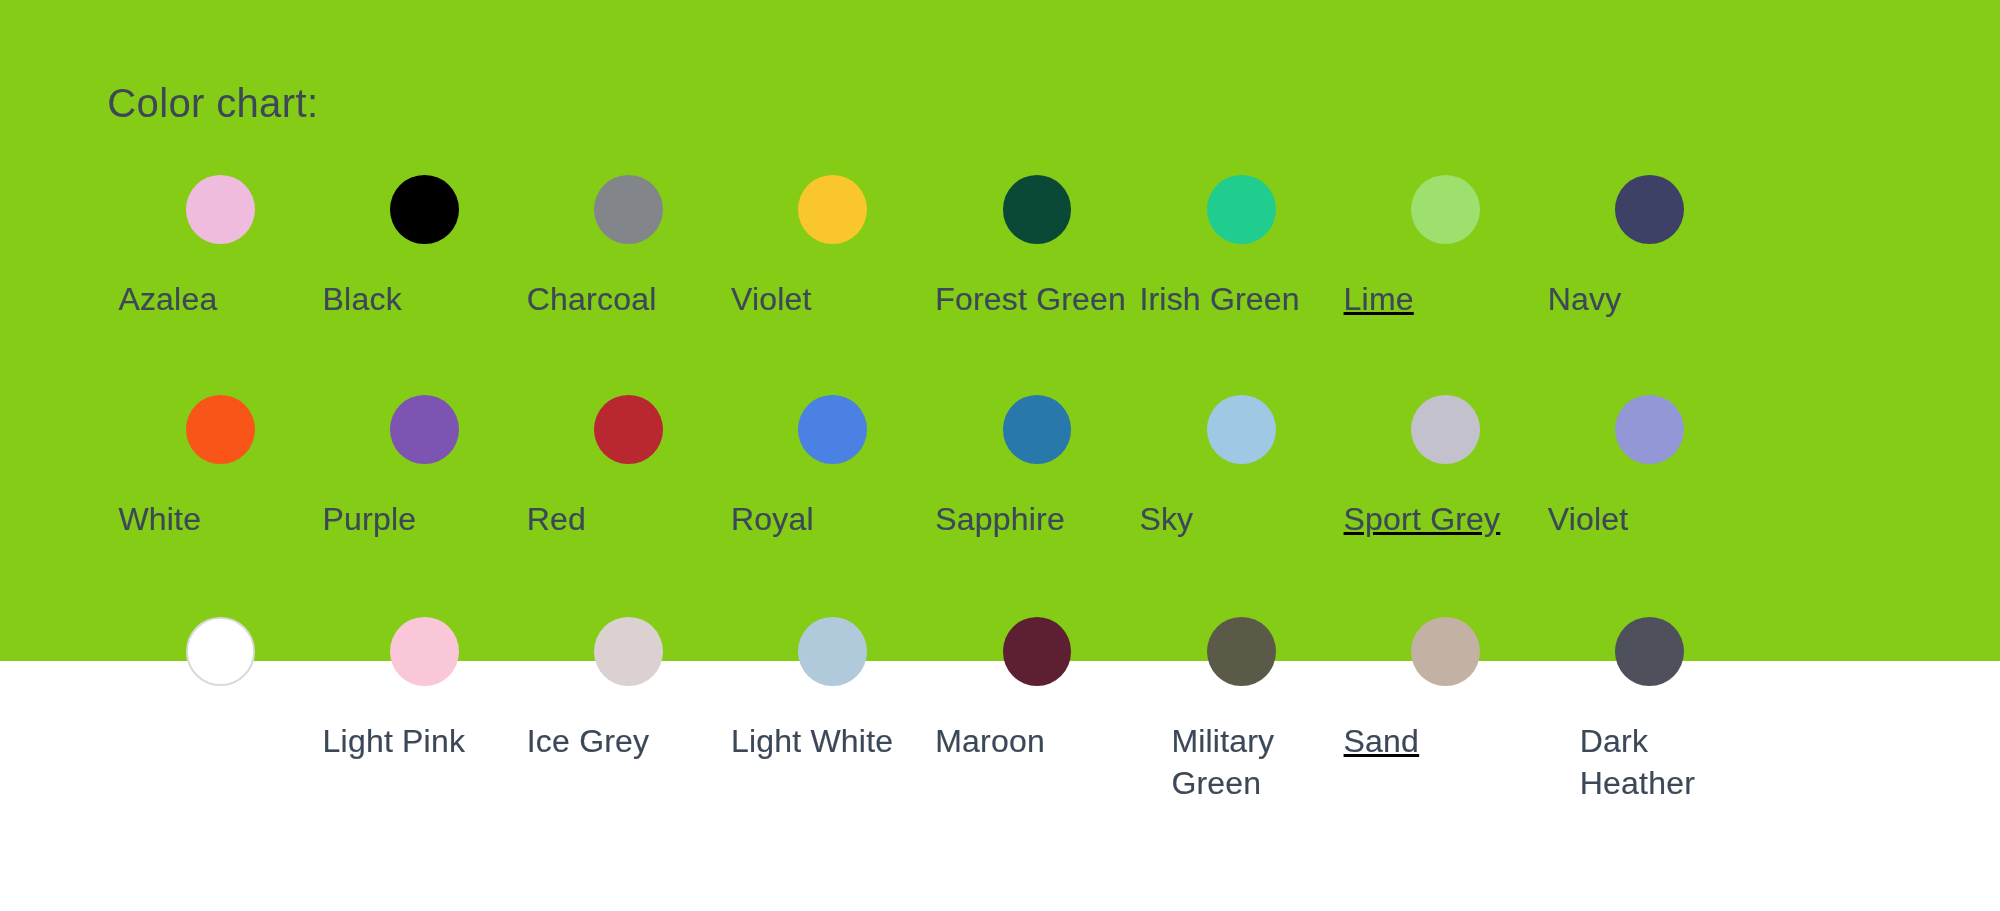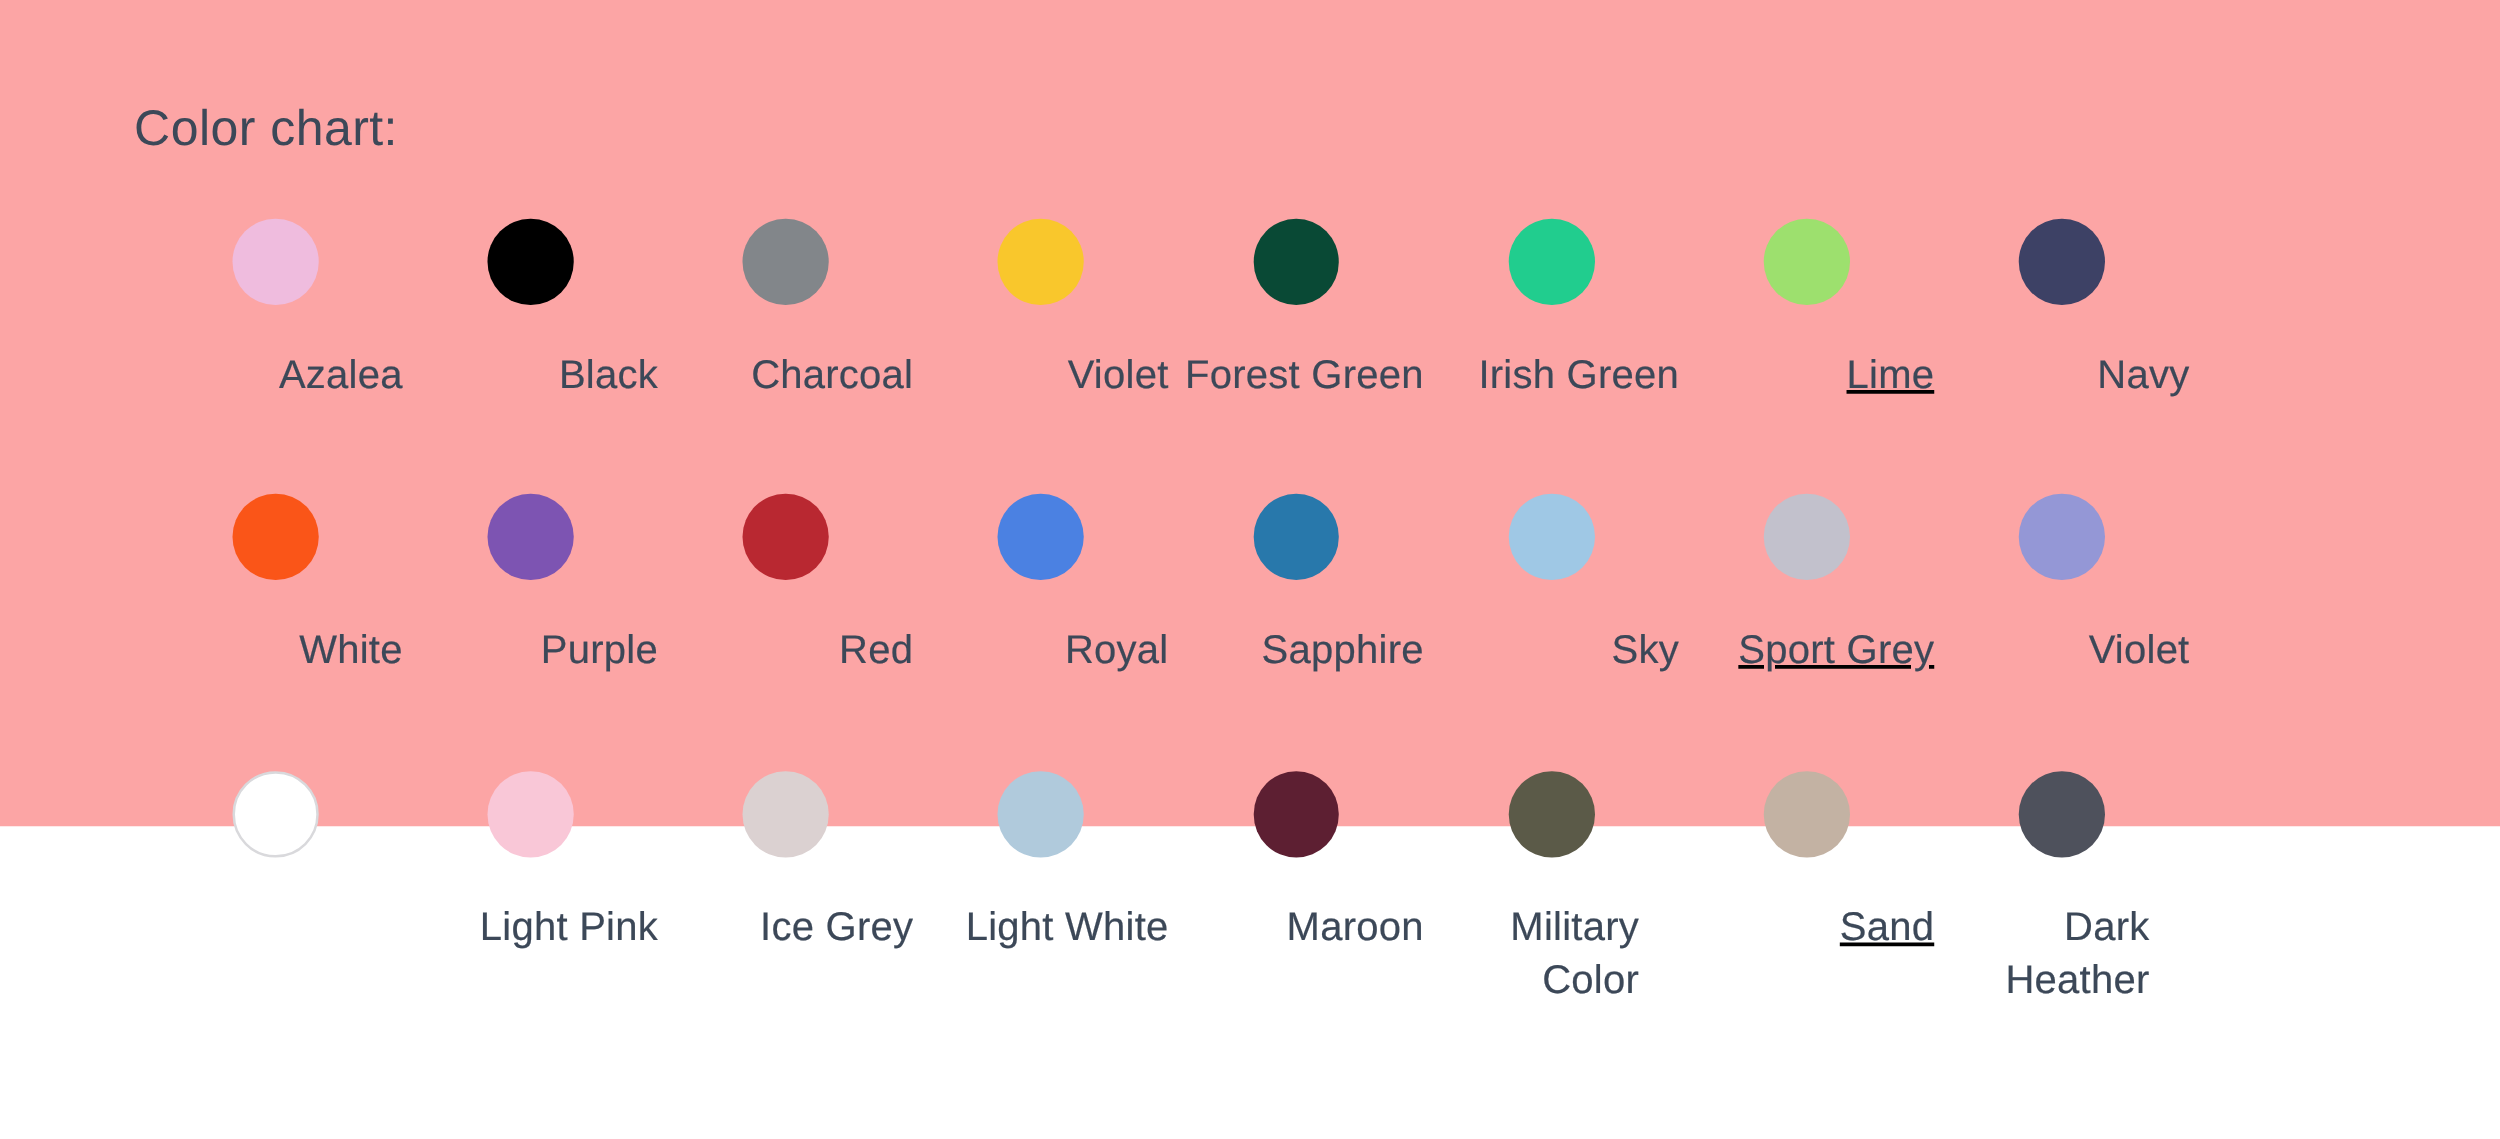--- a/index.html
+++ b/index.html
@@ -3,21 +3,21 @@
 <meta charset="utf-8">
 <title>Color chart</title>
 <style>
   html, body { margin:0; padding:0; }
   body {
     width:2000px; height:911px;
     background:#ffffff;
     font-family:"Liberation Sans", sans-serif;
     overflow:hidden;
   }
-  .page { position:relative; width:2000px; height:661px; background:#fca5a5; }
+  .page { position:relative; width:2000px; height:661px; background:#84cc16; }
 
   .chart-title {
     position:absolute;
     left:107.3px; top:79.0px;
     font-size:40px;
     line-height:48px;
     color:#3C4858;
     font-weight:400;
     letter-spacing:0.36px;
     white-space:nowrap;
@@ -48,21 +48,21 @@
     margin:0 auto;
     box-sizing:border-box;
   }
 
   .swatch-label {
     -webkit-text-stroke:0.15px #3C4858;
     margin-top:34.1px;
     font-size:32px;
     line-height:42px;
     color:#3C4858;
-    text-align:right;
+    text-align:left;
     letter-spacing:0.2px;
     padding-left:0.2px;
     box-sizing:border-box;
     white-space:nowrap;
   }
   .swatch-label.wrap {
     white-space:normal;
     width:140px;
     margin-left:auto; margin-right:auto;
   }
@@ -153,21 +153,21 @@
   <div class="swatch-cell r2 c3">
     <div class="swatch-dot" style="background-color: rgb(176, 202, 220);"></div>
     <div class="swatch-label">Light White</div>
   </div>
   <div class="swatch-cell r2 c4">
     <div class="swatch-dot" style="background-color: rgb(93, 31, 50);"></div>
     <div class="swatch-label">Maroon</div>
   </div>
   <div class="swatch-cell r2 c5">
     <div class="swatch-dot" style="background-color: rgb(91, 90, 72);"></div>
-    <div class="swatch-label wrap">Military Color</div>
+    <div class="swatch-label wrap">Military Green</div>
   </div>
   <div class="swatch-cell r2 c6">
     <div class="swatch-dot" style="background-color: rgb(195, 178, 163);"></div>
     <div class="swatch-label">Sand</div>
   </div>
   <div class="swatch-cell r2 c7">
     <div class="swatch-dot" style="background-color: rgb(78, 81, 92);"></div>
     <div class="swatch-label wrap">Dark Heather</div>
   </div>  
     </div>

